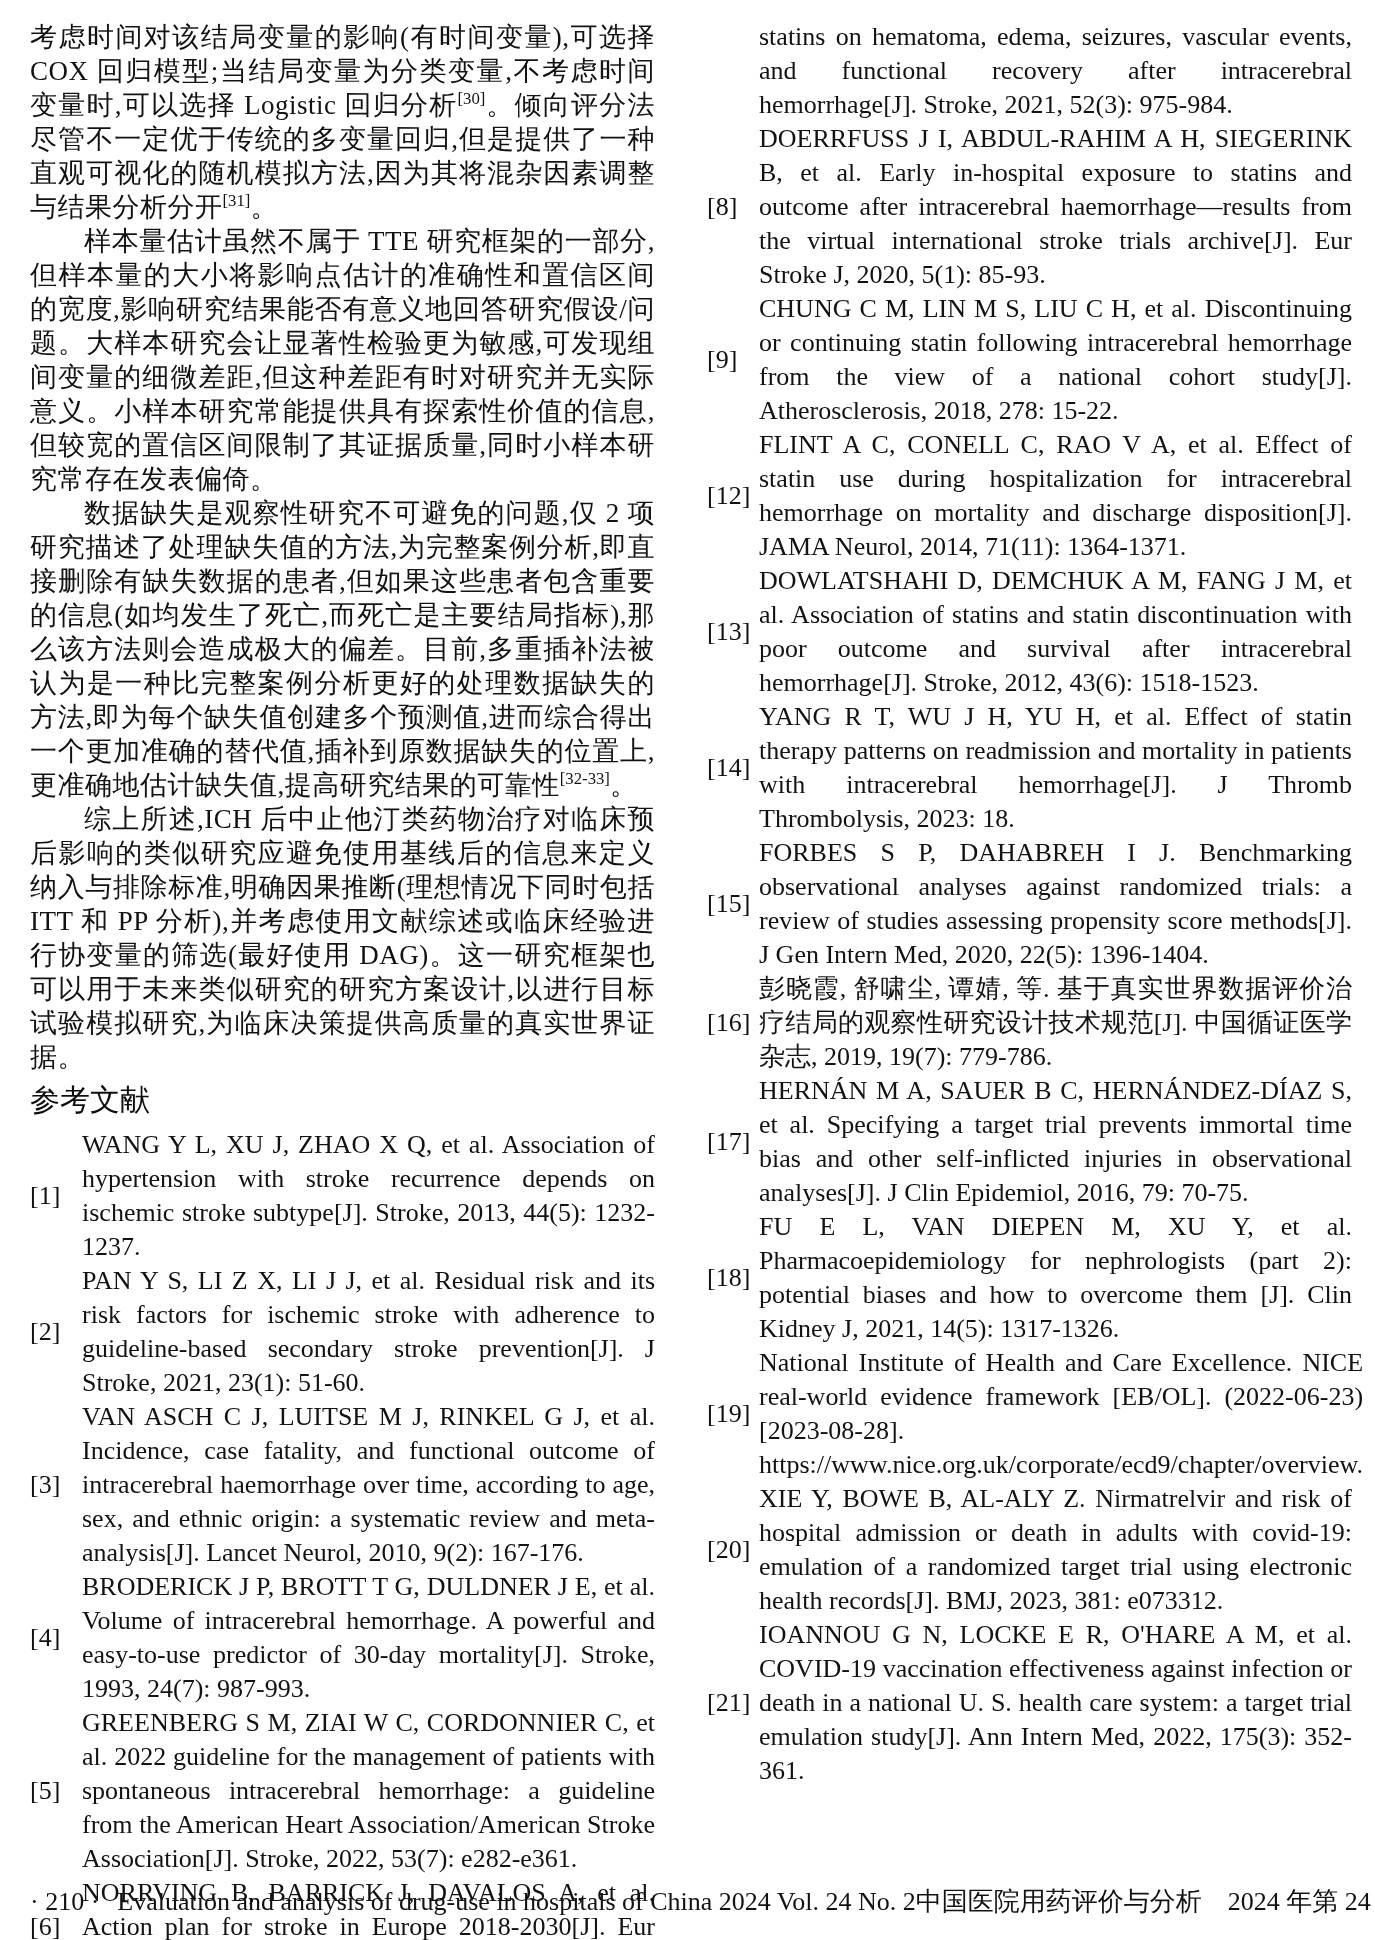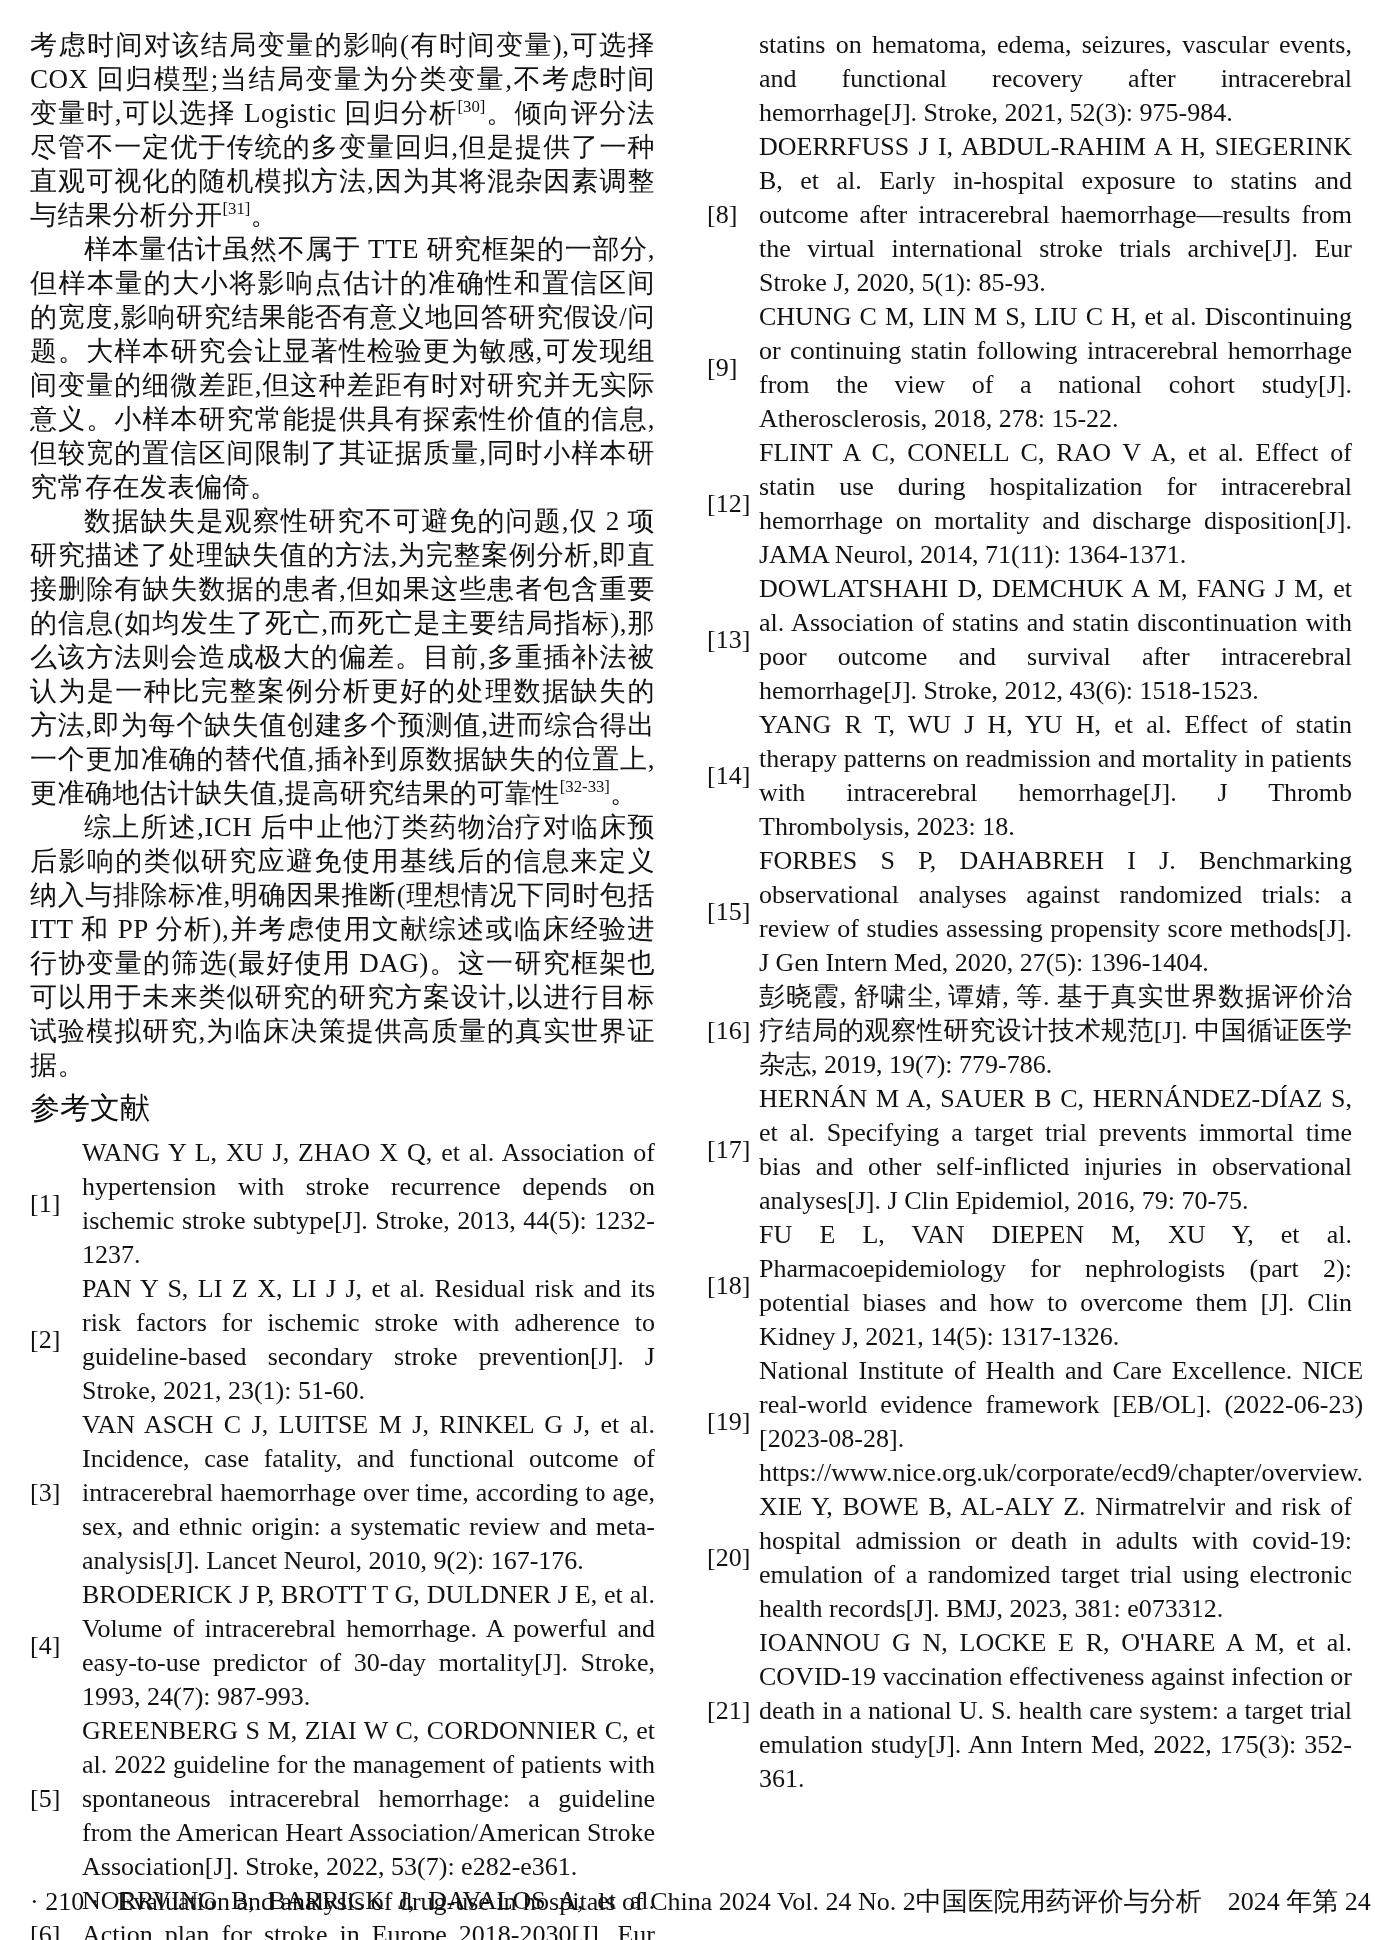--- a/index.html
+++ b/index.html
@@ -3,21 +3,21 @@
 <meta charset="utf-8">
 <style>
   html, body { margin: 0; padding: 0; background: #e8e8e8; }
   .page {
     position: relative;
     width: 1375px;
     height: 1940px;
     margin: 0 auto;
     background: #ffffff;
     box-sizing: border-box;
-    padding: 28px 22px 0 30px;
+    padding: 20px 22px 0 30px;
     font-family: "Liberation Serif", "DejaVu Serif", serif;
     color: #121212;
     overflow: hidden;
   }
   .columns { display: flex; gap: 52px; }
   .col-left  { width: 625px; flex: none; }
   .col-right { width: 645px; flex: none; }
 
   p.body-par {
     margin: 0;
@@ -124,21 +124,21 @@
           <div class="ref">
             <span class="ref-num">[13]</span>
             <span class="ref-text">DOWLATSHAHI D, DEMCHUK A M, FANG J M, et al. Association of statins and statin discontinuation with poor outcome and survival after intracerebral hemorrhage[J]. Stroke, 2012, 43(6): 1518-1523.</span>
           </div>
           <div class="ref">
             <span class="ref-num">[14]</span>
             <span class="ref-text">YANG R T, WU J H, YU H, et al. Effect of statin therapy patterns on readmission and mortality in patients with intracerebral hemorrhage[J]. J Thromb Thrombolysis, 2023: 18.</span>
           </div>
           <div class="ref">
             <span class="ref-num">[15]</span>
-            <span class="ref-text">FORBES S P, DAHABREH I J. Benchmarking observational analyses against randomized trials: a review of studies assessing propensity score methods[J]. J Gen Intern Med, 2020, 27(5): 1396-1404.</span>
+            <span class="ref-text">FORBES S P, DAHABREH I J. Benchmarking observational analyses against randomized trials: a review of studies assessing propensity score methods[J]. J Gen Intern Med, 2020, 22(5): 1396-1404.</span>
           </div>
           <div class="ref">
             <span class="ref-num">[16]</span>
             <span class="ref-text">彭晓霞, 舒啸尘, 谭婧, 等. 基于真实世界数据评价治疗结局的观察性研究设计技术规范[J]. 中国循证医学杂志, 2019, 19(7): 779-786.</span>
           </div>
           <div class="ref">
             <span class="ref-num">[17]</span>
             <span class="ref-text">HERNÁN M A, SAUER B C, HERNÁNDEZ-DÍAZ S, et al. Specifying a target trial prevents immortal time bias and other self-inflicted injuries in observational analyses[J]. J Clin Epidemiol, 2016, 79: 70-75.</span>
           </div>
           <div class="ref">

